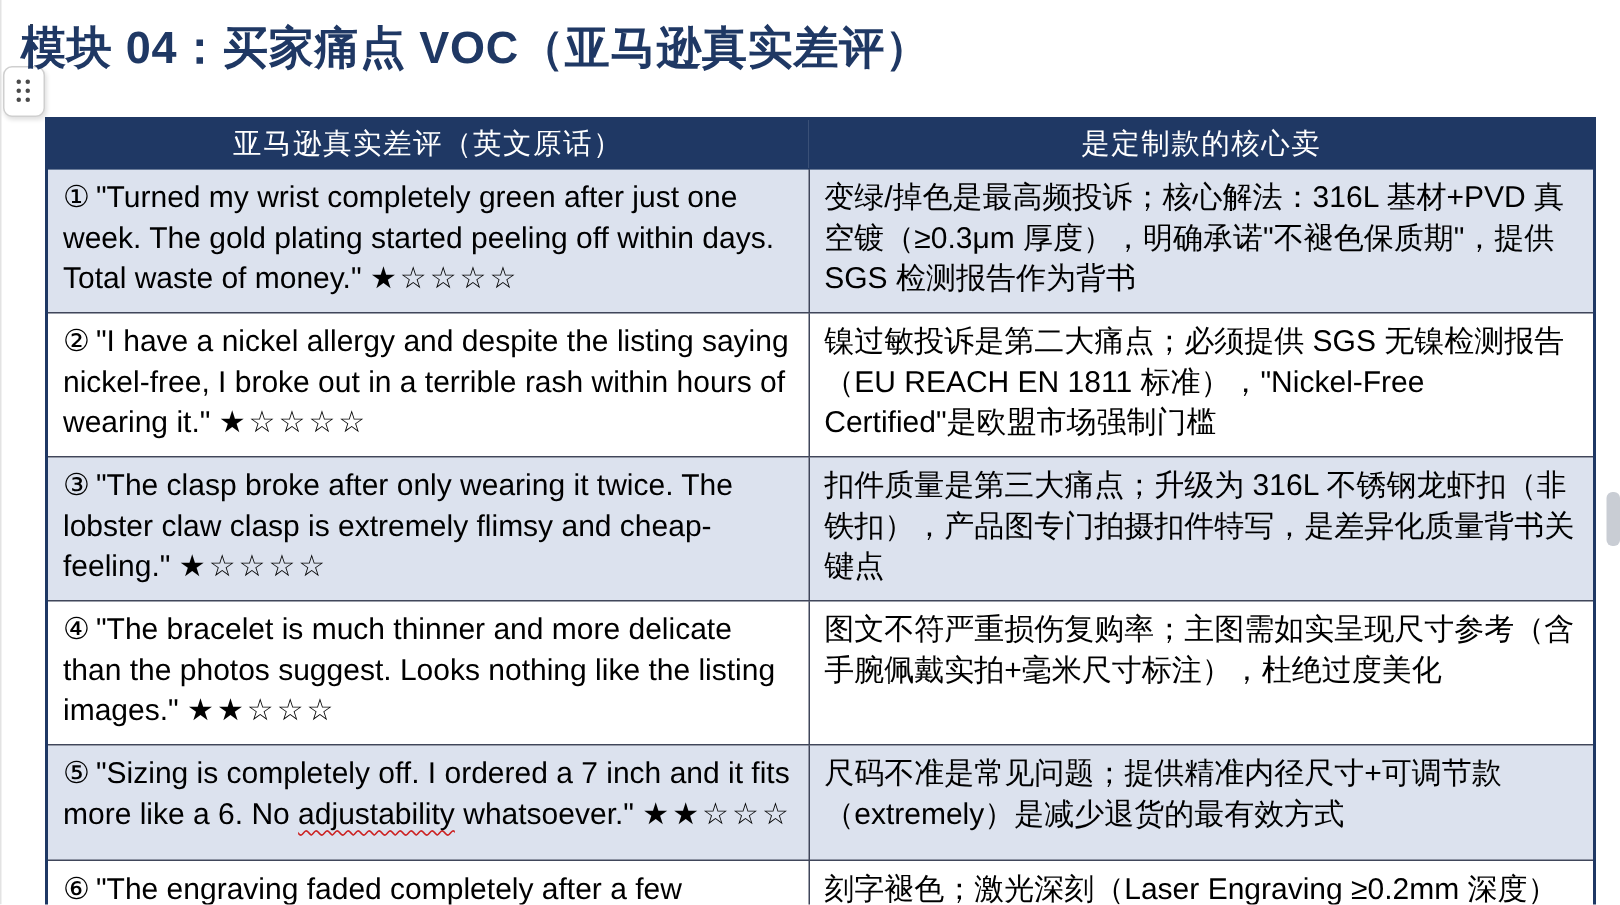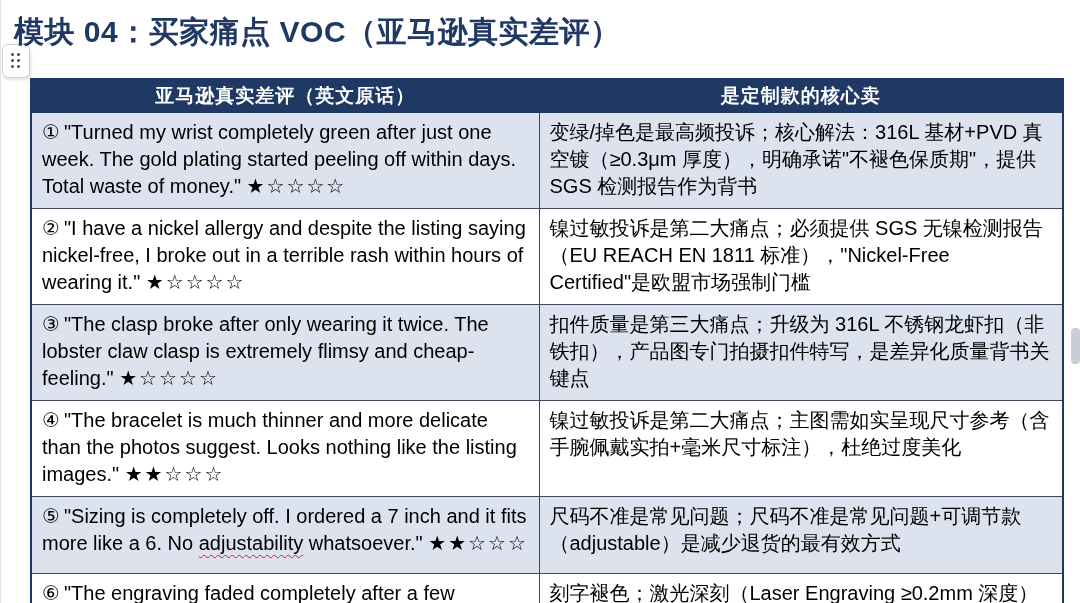--- a/index.html
+++ b/index.html
@@ -23,21 +23,21 @@
   }
   .grip-dots{display:grid;grid-template-columns:repeat(2,4px);grid-template-rows:repeat(3,4px);gap:2px;}
   .grip-dots i{width:3px;height:3px;border-radius:50%;background:#4a4a4a;}
   
   table.voc{
     position:absolute;left:30px;top:78px;width:1032px;
     border-collapse:collapse;table-layout:fixed;
     border:2px solid #1F3864;
   }
   table.voc th{
-    background:#1F3864;color:#ffffff;font-size:19px;font-weight:bold;
+    background:#1F3864;color:#ffffff;font-size:19px;font-weight:normal;
     padding:3px 4px;text-align:center;border:1px solid #1F3864;letter-spacing:1px;
   }
   table.voc td{
     font-size:20px;color:#000;line-height:27px;vertical-align:top;
     padding:6px 8px 8px 10px;border:1px solid #40465a;background:#ffffff;
     word-break:break-word;
   }
   table.voc tr.banded td{background:#DCE2EE;}
   .num{margin-right:4px;}
   .stars{letter-spacing:2px;white-space:nowrap;}
@@ -90,25 +90,25 @@
       <tr style="height: 78px;">
         <td><span class="num">②</span><span>"I have a nickel allergy and despite the listing saying nickel-free, I broke out in a terrible rash within hours of wearing it." </span><span class="stars">★☆☆☆☆</span></td>
         <td><span>镍过敏投诉是第二大痛点；必须提供 SGS 无镍检测报告（EU REACH EN 1811 标准），"Nickel-Free Certified"是欧盟市场强制门槛</span></td>
       </tr>
       <tr class="banded" style="height: 82px;">
         <td><span class="num">③</span><span>"The clasp broke after only wearing it twice. The lobster claw clasp is extremely flimsy and cheap-feeling." </span><span class="stars">★☆☆☆☆</span></td>
         <td><span>扣件质量是第三大痛点；升级为 316L 不锈钢龙虾扣（非铁扣），产品图专门拍摄扣件特写，是差异化质量背书关键点</span></td>
       </tr>
       <tr style="height: 79px;">
         <td><span class="num">④</span><span>"The bracelet is much thinner and more delicate than the photos suggest. Looks nothing like the listing images." </span><span class="stars">★★☆☆☆</span></td>
-        <td><span>镍过敏投诉是第二大痛点；主图需如实呈现尺寸参考（含手腕佩戴实拍+毫米尺寸标注），杜绝过度美化</span></td>
+        <td><span>图文不符严重损伤复购率；主图需如实呈现尺寸参考（含手腕佩戴实拍+毫米尺寸标注），杜绝过度美化</span></td>
       </tr>
       <tr class="banded" style="height: 77px;">
         <td><span class="num">⑤</span><span>"Sizing is completely off. I ordered a 7 inch and it fits more like a 6. No </span><span class="wavy">adjustability</span><span> whatsoever." </span><span class="stars">★★☆☆☆</span></td>
-        <td><span>尺码不准是常见问题；尺码不准是常见问题+可调节款（adjustable）是减少退货的最有效方式</span></td>
+        <td><span>尺码不准是常见问题；提供精准内径尺寸+可调节款（extremely）是减少退货的最有效方式</span></td>
       </tr>
       <tr style="height: 84px;">
         <td><span class="num">⑥</span><span>"The engraving faded completely after a few months. The </span></td>
         <td><span>刻字褪色；激光深刻（Laser Engraving ≥0.2mm 深度）比机器刻字耐久 10 倍以上，是定制款的核心卖</span></td>
       </tr>
     </tbody>
 </table>
 
 <div class="scrollbar"></div>
 

